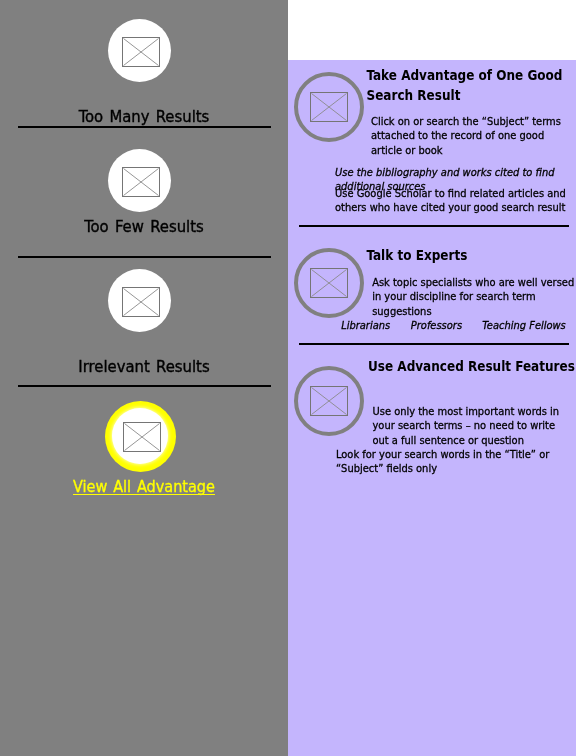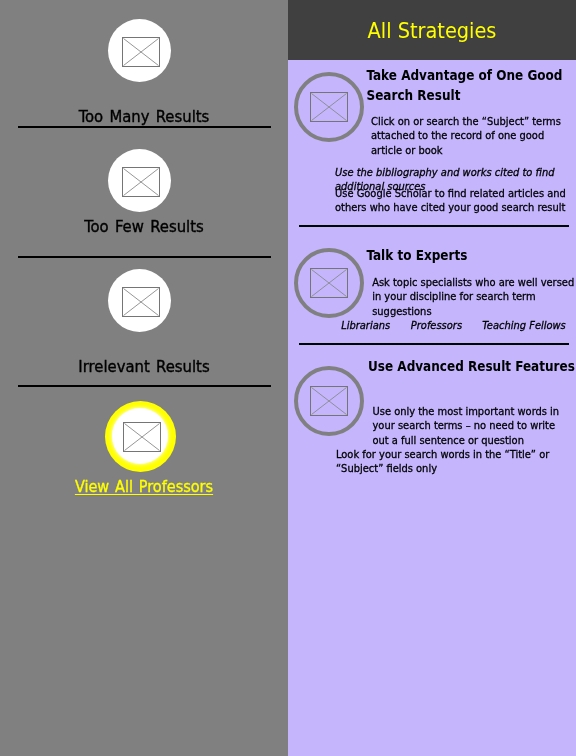--- a/index.html
+++ b/index.html
@@ -88,27 +88,24 @@
 
     <div class="nav-item" style="top:0;">
       <div class="nav-circle active" style="top:400.5px;width:71px;height:71px;margin-left:-39.5px;">
         <div class="nav-inner" style="width:56px;height:56px;">
           <svg class="ph" width="38" height="30" viewBox="0 0 38 30">
             <rect x="0.5" y="0.5" width="37" height="29" fill="none" stroke="#757575" stroke-width="1"></rect>
             <path d="M1.5 1.5 L36.5 28.5 M36.5 1.5 L1.5 28.5" fill="none" stroke="#8a8a8a" stroke-width="0.9"></path>
           </svg>
         </div>
       </div>
-      <div class="nav-label active" style="top:479px;">View All Professors</div>
+      <div class="nav-label active" style="top:479px;">View All Advantage</div>
     </div>
   </div>
 
-  <div class="header">
-    <div class="header-title">All Strategies</div>
-  </div>
 
   <div class="main">
 
     <div>
       <div class="sec-circle" style="left:5.5px;top:11.5px;width:70.5px;height:70.5px;">
         <svg class="ph" width="38" height="30" viewBox="0 0 38 30">
           <rect x="0.5" y="0.5" width="37" height="29" fill="none" stroke="#757575" stroke-width="1"></rect>
           <path d="M1.5 1.5 L36.5 28.5 M36.5 1.5 L1.5 28.5" fill="none" stroke="#8a8a8a" stroke-width="0.9"></path>
         </svg>
       </div>

